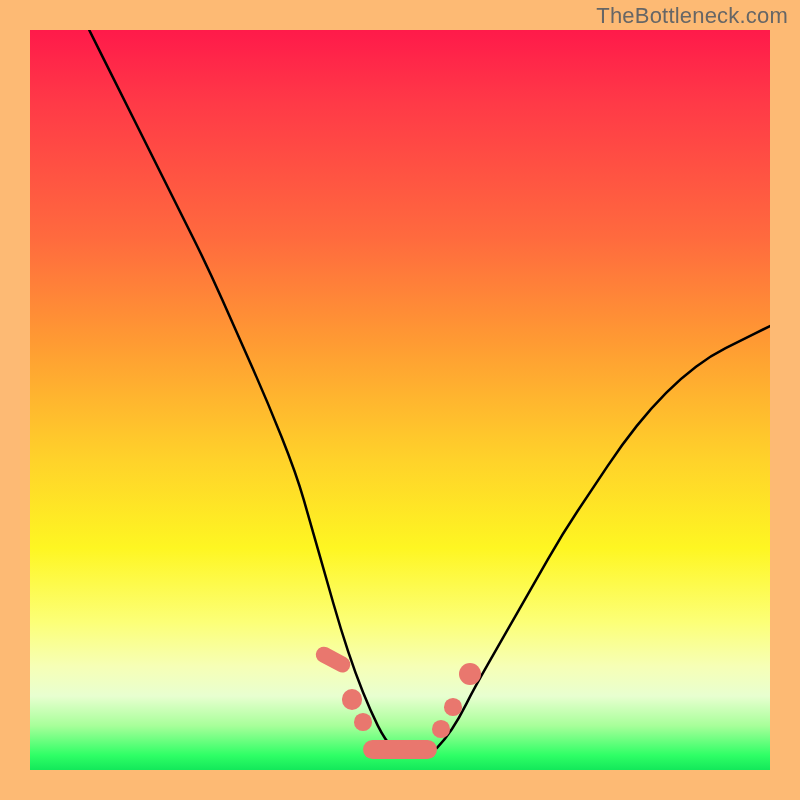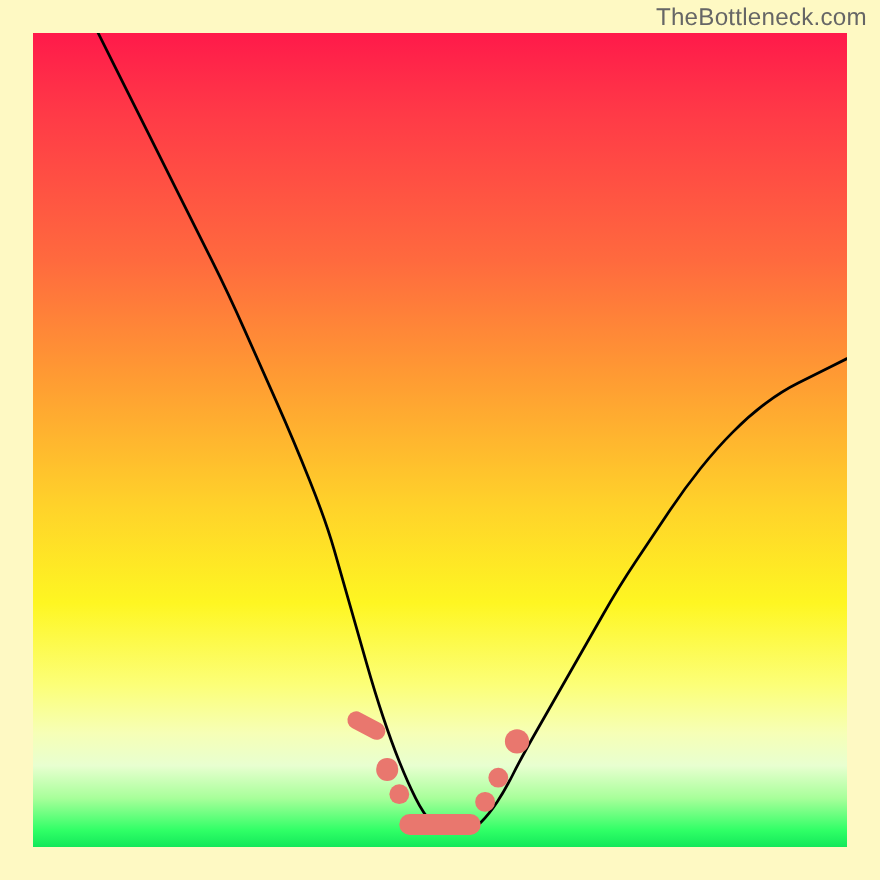--- a/index.html
+++ b/index.html
@@ -8,21 +8,21 @@
     width: 800px;
     height: 800px;
     overflow: hidden;
     background: #000;
     font-family: Arial, Helvetica, sans-serif;
   }
   .frame {
     position: relative;
     width: 800px;
     height: 800px;
-    background: #fef9c3;
+    background: #fdba74;
   }
   .plot-area {
     position: absolute;
     left: 30px;
     top: 30px;
     width: 740px;
     height: 740px;
     
     background: linear-gradient(to bottom,
       #ff1a4a 0%,

